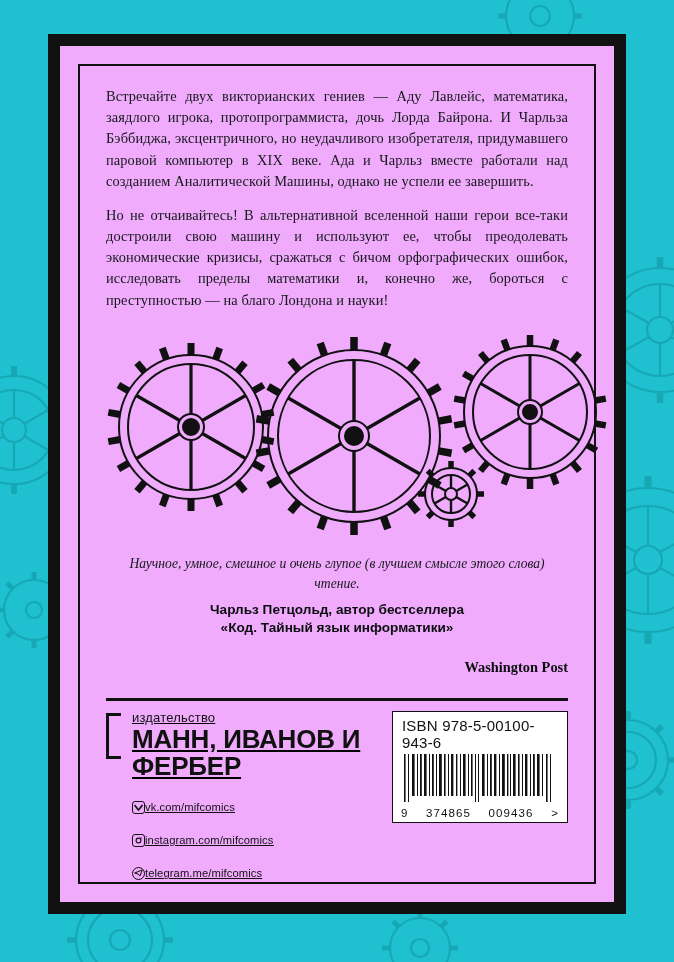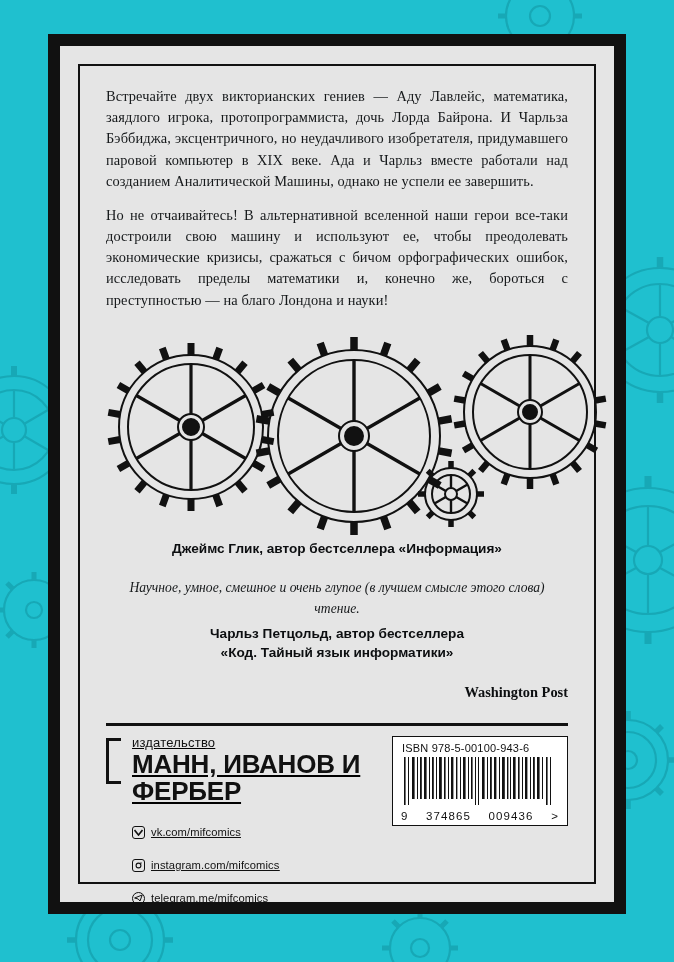--- a/index.html
+++ b/index.html
@@ -31,21 +31,21 @@
     top: 34px;
     width: 578px;
     height: 880px;
     background: #111111;
     padding: 12px;
   }
   .cover-inner {
     position: relative;
     width: 100%;
     height: 100%;
-    background: #e5e5e5;
+    background: #f0abfc;
     padding: 18px;
   }
   .cover-rule {
     position: absolute;
     left: 18px;
     top: 18px;
     right: 18px;
     bottom: 18px;
     border: 2px solid #111111;
     pointer-events: none;
@@ -137,21 +137,21 @@
     font-weight: bold;
     font-size: 26px;
     color: #111;
     letter-spacing: -0.2px;
     line-height: 1.05;
   }
   .socials { margin-top: 9px; }
   .social {
     display: flex;
     align-items: center;
-    gap: 6px;
+    gap: 0;
     margin-bottom: 4px;
     margin-top: 20px;
   }
   .social-ico {
     width: 13px;
     height: 13px;
     border: 1.2px solid #111;
     border-radius: 3px;
     display: flex;
     align-items: center;
@@ -171,21 +171,21 @@
   
   .barcode-box {
     border: 1.5px solid #111;
     background: #fff;
     width: 178px;
     padding: 5px 7px 3px 7px;
     text-align: center;
   }
   .isbn {
     font-family: "Liberation Sans", sans-serif;
-    font-size: 11px;
+    font-size: 15px;
     color: #111;
     letter-spacing: .2px;
     margin-bottom: 3px;
     text-align: left;
     padding-left: 2px;
   }
   .bars { display: block; margin: 0 auto; }
   .barcode-num {
     font-family: "Liberation Sans", sans-serif;
     font-size: 11.5px;
@@ -307,21 +307,20 @@
                 <circle r="6"></circle>
               <path d="M0,-26 L0,-33 M18.4,-18.4 L23.3,-23.3 M26,0 L33,0 M18.4,18.4 L23.3,23.3 M0,26 L0,33 M-18.4,18.4 L-23.3,23.3 M-26,0 L-33,0 M-18.4,-18.4 L-23.3,-23.3" stroke-width="5.5"></path>
               <path d="M0,-19 L0,-6 M16.5,-9.5 L5.2,-3 M16.5,9.5 L5.2,3 M0,19 L0,6 M-16.5,9.5 L-5.2,3 M-16.5,-9.5 L-5.2,-3" stroke-width="2.4"></path>
             </g>
           </g>
         </svg>
       </div>
 
       <div class="reviews">
         <div class="review">
-          <p class="review-source">Джеймс Глик, автор бестселлера «Информация»</p>
         </div>
         <div class="review">
           <p class="review-text">Научное, умное, смешное и очень глупое (в лучшем смысле этого слова) чтение.</p>
           <p class="review-source" style="white-space:pre-line">Чарльз Петцольд, автор бестселлера
 «Код. Тайный язык информатики»</p>
         </div>
         <div class="review">
           <p class="review-source serif">Washington Post</p>
         </div>
       </div>

